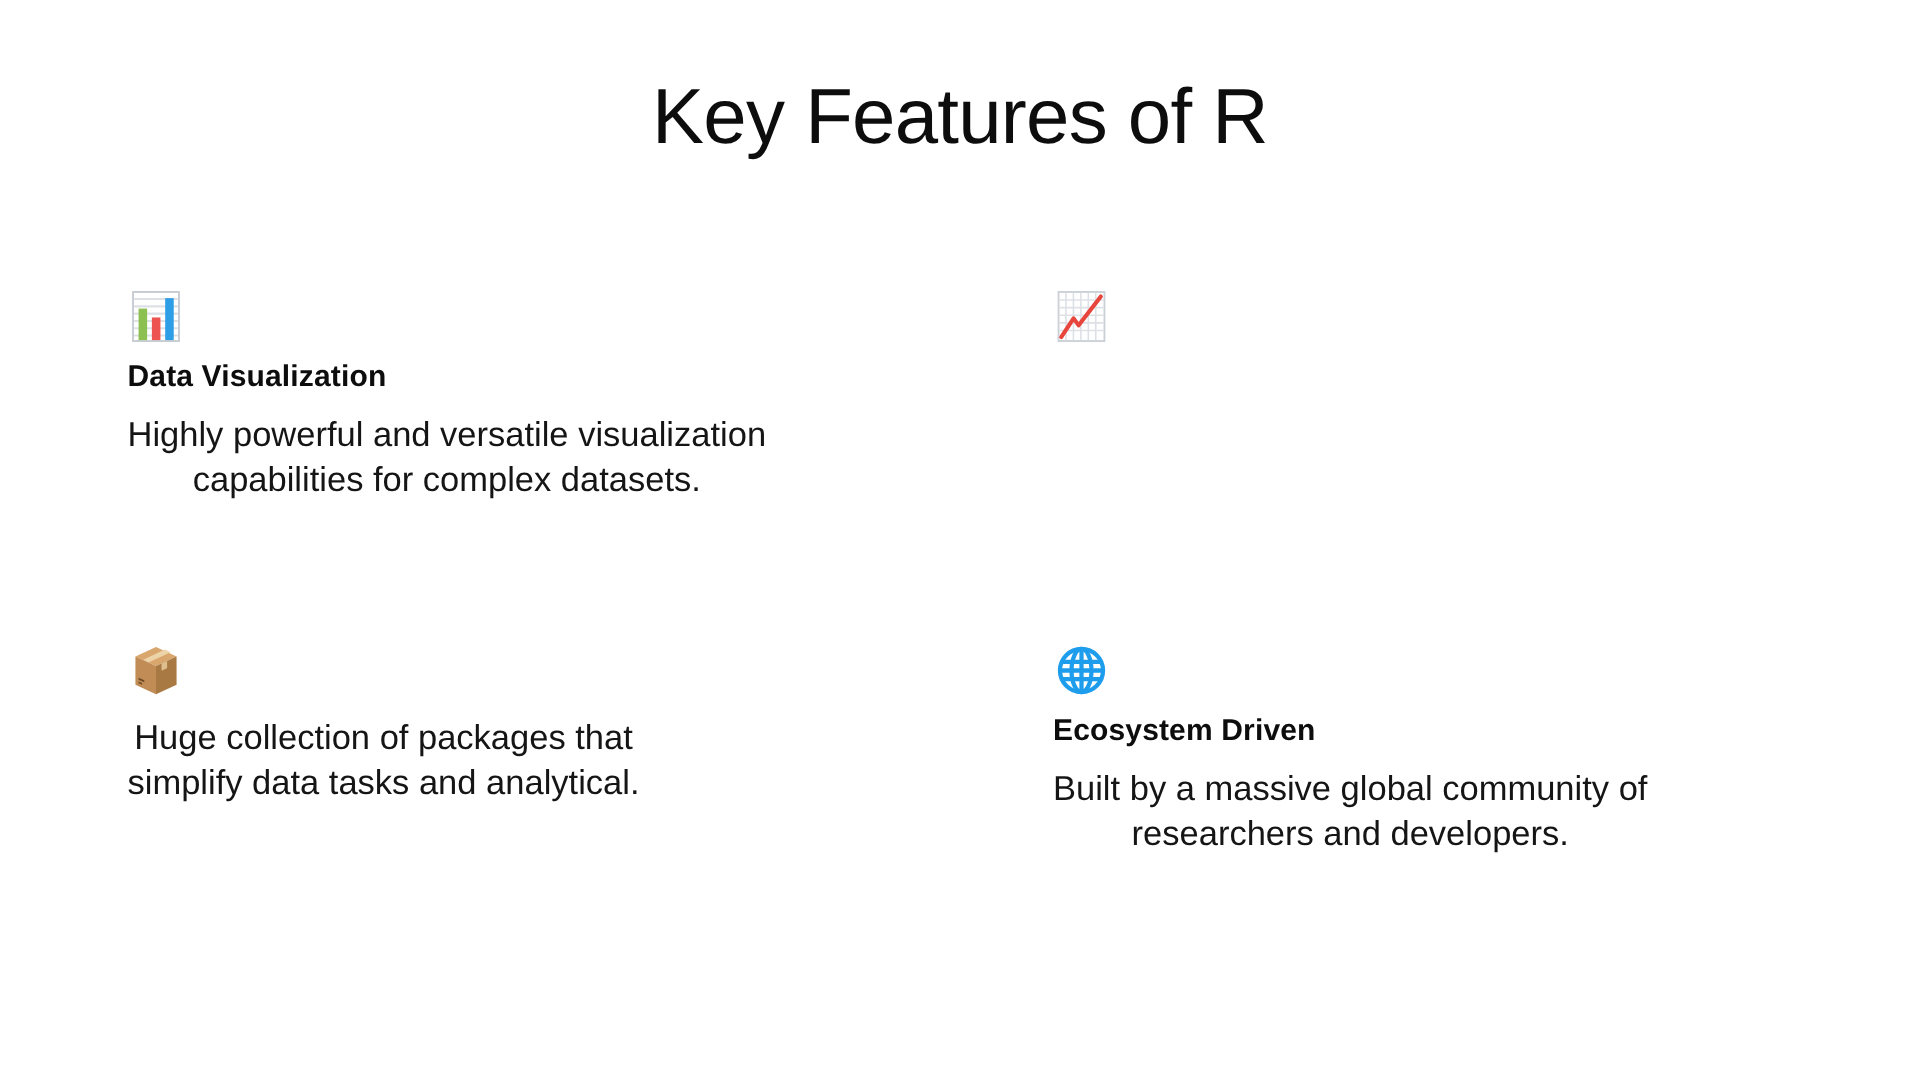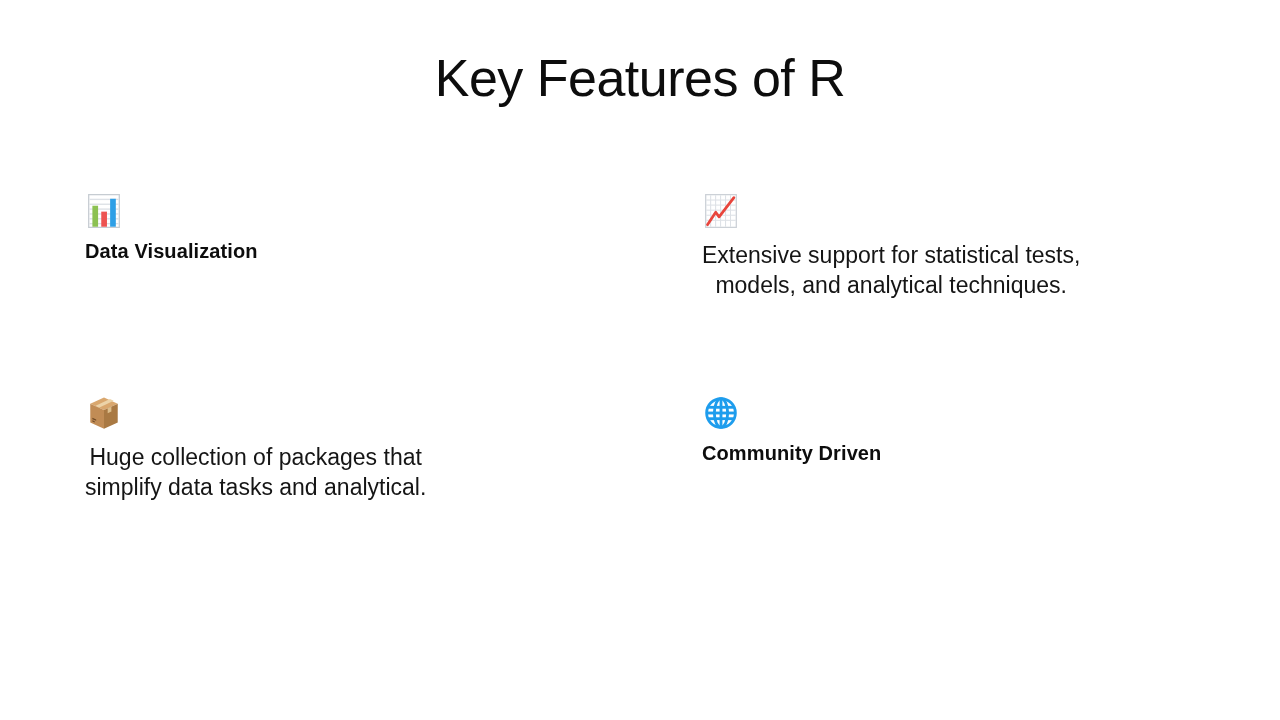--- a/index.html
+++ b/index.html
@@ -72,20 +72,22 @@
             <line x1="4.2" y1="20.8" x2="31.8" y2="20.8"></line>
             <line x1="4.2" y1="25.4" x2="31.8" y2="25.4"></line>
             <line x1="4.2" y1="30" x2="31.8" y2="30"></line>
           </g>
           <rect x="7" y="13" width="5.4" height="19.9" fill="#8CC152"></rect>
           <rect x="15.4" y="18.6" width="5.4" height="14.3" fill="#ED5351"></rect>
           <rect x="23.8" y="6.4" width="5.4" height="26.5" fill="#2E9FE6"></rect>
         </svg>
       </span>
       <div class="feature-title">Data Visualization</div>
+      <p class="feature-desc">Highly powerful and versatile visualization
+capabilities for complex datasets.</p>
     </div>
 
     <div class="feature-card">
       <span>
         <svg class="feature-icon" viewBox="0 0 36 36" aria-hidden="true">
           <rect x="3.5" y="2.5" width="29" height="31" fill="#ffffff" stroke="#ccd1d7" stroke-width="1.2"></rect>
           <g stroke="#dde1e6" stroke-width="1">
             <line x1="8.2" y1="3" x2="8.2" y2="33"></line>
             <line x1="12.9" y1="3" x2="12.9" y2="33"></line>
             <line x1="17.6" y1="3" x2="17.6" y2="33"></line>
@@ -93,22 +95,20 @@
             <line x1="27" y1="3" x2="27" y2="33"></line>
             <line x1="4" y1="7.6" x2="32" y2="7.6"></line>
             <line x1="4" y1="12.4" x2="32" y2="12.4"></line>
             <line x1="4" y1="17.2" x2="32" y2="17.2"></line>
             <line x1="4" y1="22" x2="32" y2="22"></line>
             <line x1="4" y1="26.8" x2="32" y2="26.8"></line>
           </g>
           <polyline points="5.2,31 13,19.2 16.2,23.6 30.2,5.4" fill="none" stroke="#E8453C" stroke-width="2.6" stroke-linecap="round" stroke-linejoin="round"></polyline>
         </svg>
       </span>
-      <p class="feature-desc">Extensive support for statistical tests,
-models, and analytical techniques.</p>
     </div>
 
     <div class="feature-card">
       <span>
         <svg class="feature-icon" viewBox="0 0 36 36" aria-hidden="true">
 
           <polygon points="18,3.2 31,9.2 18,15.2 5,9.2" fill="#D9A76E"></polygon>
 
           <polygon points="9.6,11.3 23.6,4.8 27.2,6.5 13.2,13 " fill="#ECD3A8"></polygon>
 
@@ -132,17 +132,19 @@
           <g fill="none" stroke="#1E9DED" stroke-width="2.7">
             <circle cx="18" cy="18" r="13.6"></circle>
             <ellipse cx="18" cy="18" rx="6.3" ry="13.6"></ellipse>
             <line x1="18" y1="4.4" x2="18" y2="31.6"></line>
             <line x1="5.9" y1="12.6" x2="30.1" y2="12.6"></line>
             <line x1="4.4" y1="18" x2="31.6" y2="18"></line>
             <line x1="5.9" y1="23.4" x2="30.1" y2="23.4"></line>
           </g>
         </svg>
       </span>
-      <div class="feature-title">Community Driven</div>
+      <div class="feature-title">Ecosystem Driven</div>
+      <p class="feature-desc">Built by a massive global community of
+researchers and developers.</p>
     </div>
 
   </div>
 </div>
 
 </body></html>

